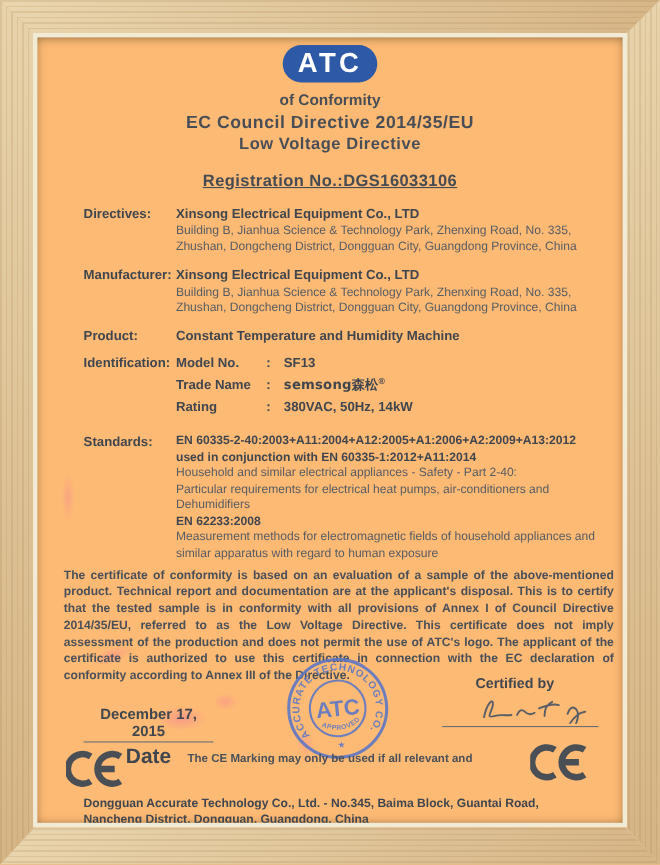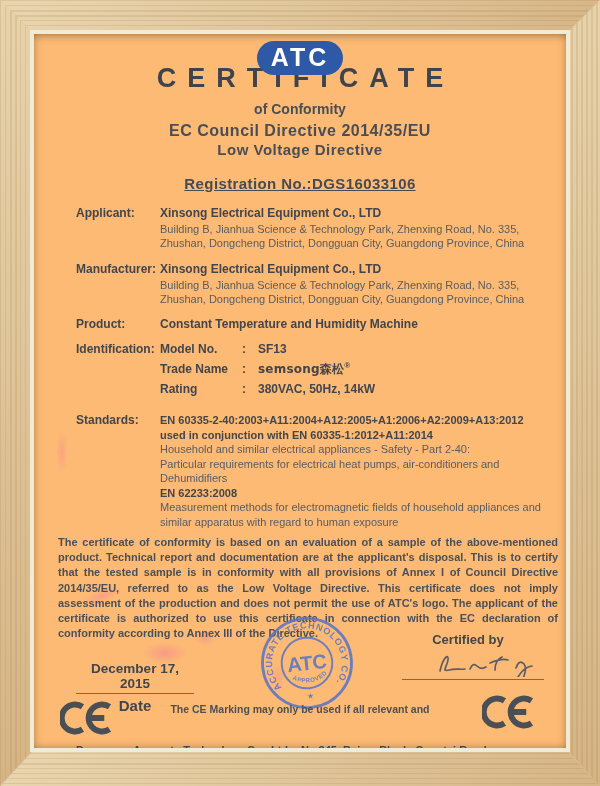--- a/index.html
+++ b/index.html
@@ -80,21 +80,21 @@
   }
   
   .bottom { position:relative; height:100px; z-index:3; }
   .stamp { position:absolute; left:225px; top:-26px; width:96px; height:96px; opacity:.88; transform:rotate(-6deg); }
   .certified { position:absolute; left:364px; top:-9px; width:140px; text-align:center;
                font-size:13px; font-weight:bold; color:#41464e; }
   .sig-svg { position:absolute; left:398px; top:6px; width:120px; height:30px; }
   .sig-line { position:absolute; left:368px; top:38px; width:142px; border-bottom:1.5px solid #6a6e74; }
   .date-block { position:absolute; left:42px; top:20px; width:118px; text-align:center; }
   .date-value { font-size:13.5px; font-weight:bold; color:#41464e; padding:0 2px 2px; border-bottom:1.5px solid #6a6e74; }
-  .date-label { margin-top:3px; font-size:15px; font-weight:bold; color:#41464e; }
+  .date-label { margin-top:3px; font-size:19px; font-weight:bold; color:#41464e; }
   .ce-mark { position:absolute; width:54px; height:42px; }
   .ce-left { left:26px; top:56px; }
   .ce-right { left:448px; top:50px; }
   .ce-notice { position:absolute; left:0; right:0; top:62px; text-align:center;
                font-size:10.5px; font-weight:bold; color:#4b5058; line-height:1.25; }
   
   .footer-addr { padding:2px 26px 0 42px; font-size:11px; font-weight:bold; color:#41464e; line-height:1.3;
                  position:relative; z-index:2; }
   .sr-only { position:absolute; width:1px; height:1px; overflow:hidden; opacity:0; }
 </style>
@@ -112,31 +112,30 @@
     <div class="blot" style="left:48px;top:555px;width:40px;height:14px;background:radial-gradient(closest-side,rgba(238,90,170,.28),rgba(238,90,170,0));transform:rotate(-20deg);"></div>
     <div class="blot" style="left:108px;top:608px;width:46px;height:22px;background:radial-gradient(closest-side,rgba(238,90,170,.32),rgba(238,90,170,0));"></div>
     <div class="blot" style="left:160px;top:596px;width:22px;height:16px;background:radial-gradient(closest-side,rgba(238,90,170,.25),rgba(238,90,170,0));"></div>
     <div class="blot" style="left:22px;top:395px;width:12px;height:46px;background:radial-gradient(closest-side,rgba(238,90,170,.22),rgba(238,90,170,0));"></div>
     <div class="blot" style="left:236px;top:630px;width:16px;height:26px;background:radial-gradient(closest-side,rgba(238,90,170,.2),rgba(238,90,170,0));"></div>
 
     <div class="header">
       <div class="atc-pill">
         <span>ATC</span>
       </div>
-      <div class="cert-title">CERTIFICATE</div>
       <div class="of-conf">of Conformity</div>
       <div class="dir1">EC Council Directive 2014/35/EU</div>
       <div class="dir2">Low Voltage Directive</div>
       <div class="registration">Registration No.:DGS16033106</div>
     </div>
 
     <div class="rows">
 
       <div class="row">
-        <div class="lbl">Applicant:</div>
+        <div class="lbl">Directives:</div>
         <div>
           <div class="val-name">Xinsong Electrical Equipment Co., LTD</div>
           <div class="val-addr">Building B, Jianhua Science &amp; Technology Park, Zhenxing Road, No. 335, Zhushan, Dongcheng District, Dongguan City, Guangdong Province, China</div>
         </div>
       </div>
 
       <div class="row">
         <div class="lbl">Manufacturer:</div>
         <div>
           <div class="val-name">Xinsong Electrical Equipment Co., LTD</div>

